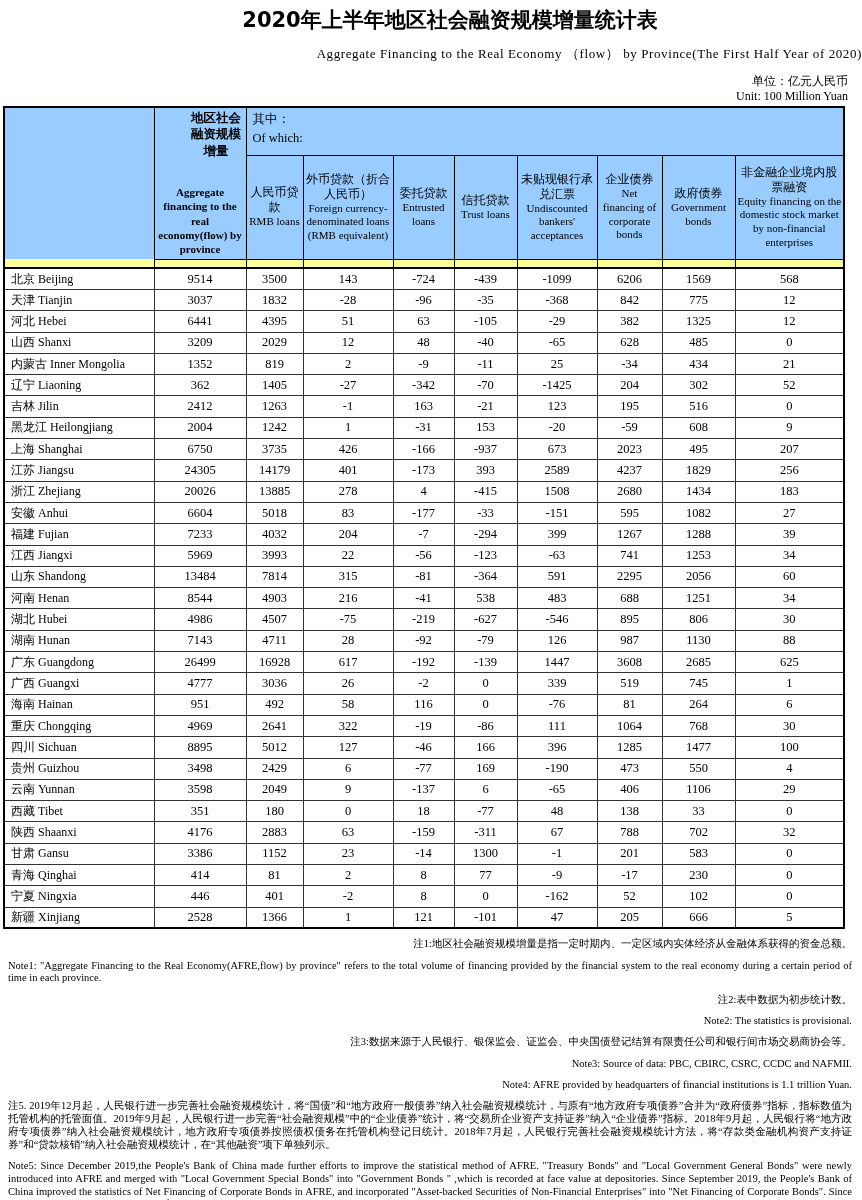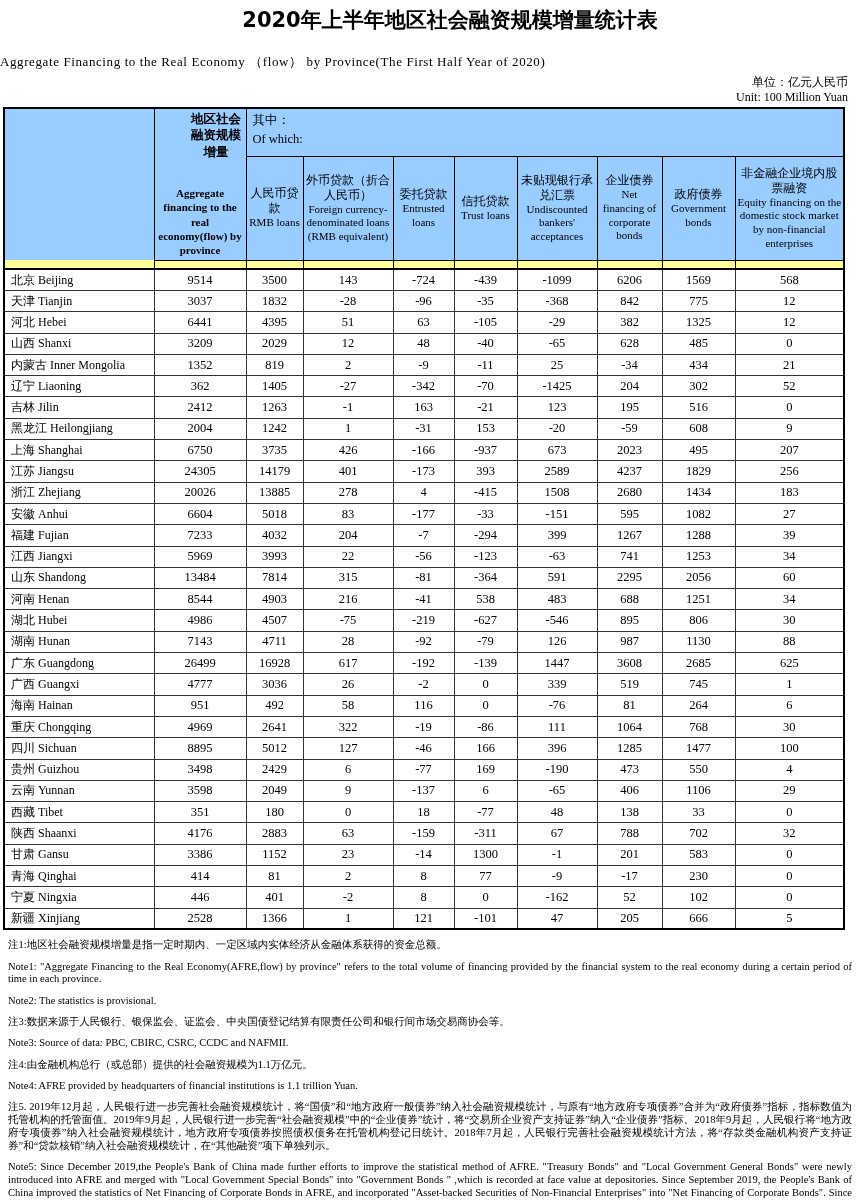--- a/index.html
+++ b/index.html
@@ -1,22 +1,22 @@
 <!DOCTYPE html>
 <html><head>
 <meta charset="utf-8">
 <style>
   html,body{margin:0;padding:0;background:#fff;}
   body{width:862px;height:1200px;font-family:"Liberation Serif","DejaVu Serif",serif;color:#000;}
   .page{width:862px;box-sizing:border-box;}
 
   .title{font-family:"DejaVu Sans","Liberation Sans",sans-serif;font-weight:bold;
          font-size:21px;text-align:center;padding-top:8px;line-height:1.2;margin-left:38px;}
-  .subtitle{font-size:13px;text-align:left;letter-spacing:0.6px;margin-top:20px;}
-  .unit-block{text-align:right;font-size:12px;line-height:1.25;margin:4px 14px 2px 0;}
+  .subtitle{font-size:13px;text-align:right;letter-spacing:0.6px;margin-top:12px;}
+  .unit-block{text-align:right;font-size:12px;line-height:1.25;margin:11px 14px 2px 0;}
 
   table.afre{border-collapse:collapse;table-layout:fixed;width:840px;margin-left:3px;
              border:2px solid #000;}
   table.afre th, table.afre td{box-sizing:border-box;overflow:hidden;}
 
   thead th{background:#99CCFF;border:1px solid #000;font-weight:normal;
            font-size:11.5px;line-height:1.25;padding:1px 2px;vertical-align:middle;}
   th.corner{border-bottom:none;}
   th.aggr{vertical-align:top;padding-top:2px;}
   th.aggr .cn{font-weight:bold;font-size:12.5px;line-height:1.3;
@@ -33,21 +33,21 @@
 
   tbody tr{height:21.3px;}
   tbody td{border:1px solid #333;font-size:12.5px;padding:0 2px;background:#fff;}
   tbody td.province{text-align:left;padding-left:6px;font-size:12px;}
   tbody td.num{text-align:center;}
   tbody tr:last-child td{border-bottom:2px solid #000;}
   tbody td:first-child{border-left:2px solid #000;margin-top:32px;}
   tbody td:last-child{border-right:2px solid #000;}
 
   .notes{margin:9px 10px 0 8px;font-size:10.5px;line-height:1.22;}
-  .notes p{margin:0 0 8.5px 0;}
+  .notes p{margin:0 0 8.5px 0;text-align:right;}
   .notes p.long{text-align:justify;}
 </style>
 </head>
 <body>
 
 <div class="page">
 
   <div class="title">2020年上半年地区社会融资规模增量统计表</div>
   <div class="subtitle">Aggregate Financing to the Real Economy （flow） by Province(The First Half Year of 2020)</div>
 
@@ -500,22 +500,22 @@
           <td class="num">205</td>
           <td class="num">666</td>
           <td class="num">5</td>
         </tr>
       </tbody>
   </table>
 
   <div class="notes" id="notes">
       <p>注1:地区社会融资规模增量是指一定时期内、一定区域内实体经济从金融体系获得的资金总额。</p>
       <p class="long">Note1: "Aggregate Financing to the Real Economy(AFRE,flow) by province" refers to the total volume of financing provided by the financial system to the real economy during a certain period of time in each province.</p>
+      <p>注2:表中数据为初步统计数。</p>
       <p>Note2: The statistics is provisional.</p>
       <p>注3:数据来源于人民银行、银保监会、证监会、中央国债登记结算有限责任公司和银行间市场交易商协会等。</p>
       <p>Note3: Source of data: PBC, CBIRC, CSRC, CCDC and NAFMII.</p>
-      <p>注4:由金融机构总行（或总部）提供的社会融资规模为1.1万亿元。</p>
       <p>Note4: AFRE provided by headquarters of financial institutions is 1.1 trillion Yuan.</p>
       <p class="long">注5. 2019年12月起，人民银行进一步完善社会融资规模统计，将“国债”和“地方政府一般债券”纳入社会融资规模统计，与原有“地方政府专项债券”合并为“政府债券”指标，指标数值为托管机构的托管面值。2019年9月起，人民银行进一步完善“社会融资规模”中的“企业债券”统计，将“交易所企业资产支持证券”纳入“企业债券”指标。2018年9月起，人民银行将“地方政府专项债券”纳入社会融资规模统计，地方政府专项债券按照债权债务在托管机构登记日统计。2018年7月起，人民银行完善社会融资规模统计方法，将“存款类金融机构资产支持证券”和“贷款核销”纳入社会融资规模统计，在“其他融资”项下单独列示。</p>
       <p class="long">Note5:  Since December 2019,the People's Bank of China made further efforts to improve the statistical method of AFRE. "Treasury Bonds" and "Local Government General Bonds" were newly introduced into AFRE and merged with  "Local Government Special Bonds" into "Government Bonds " ,which is recorded at face value at depositories. Since September 2019, the People's Bank of China improved the statistics of Net Financing of Corporate Bonds in AFRE, and incorporated "Asset-backed Securities of Non-Financial Enterprises" into "Net Financing of Corporate Bonds".  Since September 2018, the People's Bank of China incorporated "Local government special bonds" into AFRE, which is recorded when claims and obligations are registered at depositories. Since July 2018, the People's Bank of China improved the statistical method of AFRE, and incorporated "Asset-backed Securities of Depository Financial Institutions" and "Loans Written off" into AFRE, which is reflected as a sub-item of "Other Financing".</p>
     </div>
 
 </div>
 
 </body></html>

